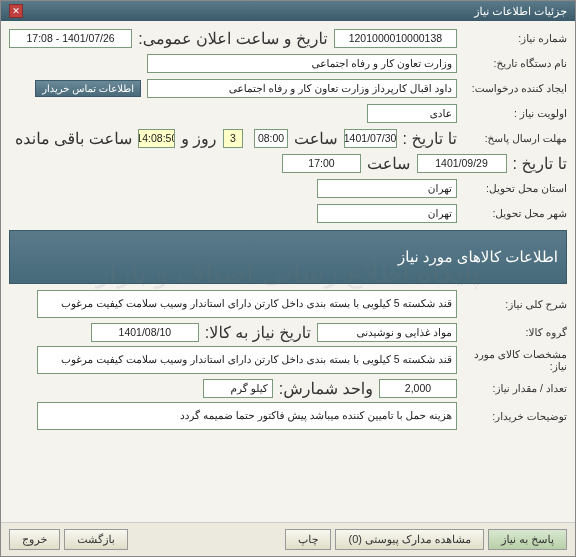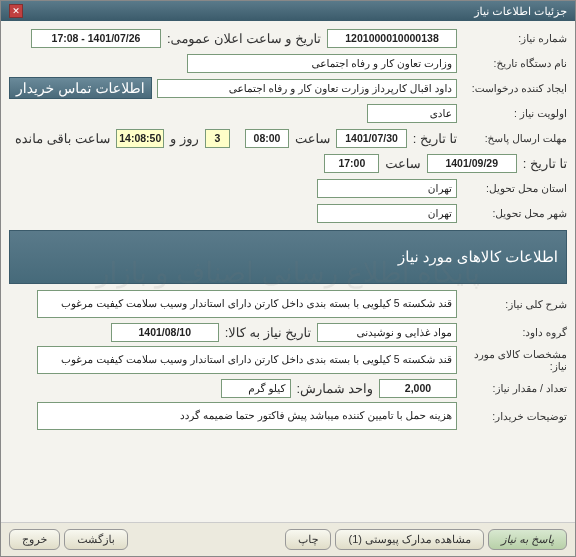--- a/index.html
+++ b/index.html
@@ -75,66 +75,65 @@
   width: 110px;
   text-align: right;
   padding-left: 4px;
   color: #333;
   font-size: 10.5px;
   flex-shrink: 0;
 }
 .label2 {
   padding: 0 6px;
   color: #333;
-  font-size: 13px;
+  font-size: 16px;
   white-space: nowrap;
 }
 .field {
   background: #fff;
   border: 1px solid #7a9a7a;
   height: 19px;
   padding: 1px 4px;
   font-size: 10.5px;
   color: #222;
   display: inline-flex;
   align-items: center;
   overflow: hidden;
   white-space: nowrap;
 }
 .field.yellow { background: #ffffc8; }
-.field.center { justify-content: center; font-weight: bold; }
+.field.center { justify-content: center; }
 .btn-small {
   background: linear-gradient(to bottom,#6a8a9a,#4a6a7a);
   color: #fff;
   border: 1px solid #3a5a6a;
   padding: 2px 6px;
-  font-size: 14px;
+  font-size: 10px;
   cursor: pointer;
   white-space: nowrap;
 }
 .footer {
   display: flex;
   gap: 4px;
   padding: 6px 8px;
   border-top: 1px solid #ccc;
   background: #eceade;
   justify-content: flex-start;
 }
 .footer .btn {
   background: linear-gradient(to bottom,#f8f8f0,#e0ddc8);
   border: 1px solid #999;
   padding: 3px 12px;
   font-size: 11px;
   cursor: pointer;
   color: #333;
-  border-radius: 6px;
+  border-radius: 0;
 }
 .footer .btn.primary {
   background: linear-gradient(to bottom,#d8e8d0,#b8d0a8);
-  font-style: italic;
 }
 .spacer { flex: 1; }
 </style>
 </head>
 <body>
 
 <div class="window">
 
   <div class="titlebar">
     <span>جزئیات اطلاعات نیاز</span>
@@ -146,21 +145,21 @@
 
     <div class="row">
       <span class="label">شماره نیاز:</span>
       <span class="field center" style="width:130px">1201000010000138</span>
       <span class="label2">تاریخ و ساعت اعلان عمومی:</span>
       <span class="field center" style="width:130px">1401/07/26 - 17:08</span>
     </div>
 
     <div class="row">
       <span class="label">نام دستگاه تاریخ:</span>
-      <span class="field" style="width:270px">وزارت تعاون کار و رفاه اجتماعی</span>
+      <span class="field" style="width:310px">وزارت تعاون کار و رفاه اجتماعی</span>
     </div>
 
     <div class="row">
       <span class="label">ایجاد کننده درخواست:</span>
       <span class="field" style="width:310px">داود اقبال کارپرداز وزارت تعاون کار و رفاه اجتماعی</span>
       <span style="width:6px"></span>
       <button class="btn-small">اطلاعات تماس خریدار</button>
     </div>
 
     <div class="row">
@@ -178,42 +177,42 @@
       <span class="field yellow center" style="width:30px">3</span>
       <span class="label2">روز و</span>
       <span class="field yellow center" style="width:60px">14:08:50</span>
       <span class="label2">ساعت باقی مانده</span>
     </div>
 
     <div class="row">
       <span class="label2" style="padding-right:0">تا تاریخ :</span>
       <span class="field center" style="width:90px">1401/09/29</span>
       <span class="label2">ساعت</span>
-      <span class="field center" style="width:55px">17:00</span>
+      <span class="field center" style="width:79px">17:00</span>
     </div>
 
     <div class="row">
       <span class="label">استان محل تحویل:</span>
       <span class="field" style="width:140px">تهران</span>
     </div>
 
     <div class="row">
       <span class="label">شهر محل تحویل:</span>
       <span class="field" style="width:140px">تهران</span>
     </div>
 
     <div class="section-header">اطلاعات کالاهای مورد نیاز</div>
 
     <div class="row">
       <span class="label">شرح کلی نیاز:</span>
       <span class="field" style="width:420px;height:28px;white-space:normal;line-height:1.3">قند شکسته 5 کیلویی با بسته بندی داخل کارتن دارای استاندار وسیب سلامت کیفیت مرغوب</span>
     </div>
 
     <div class="row">
-      <span class="label">گروه داود:</span>
+      <span class="label">گروه کالا:</span>
       <span class="field" style="width:140px">مواد غذایی و نوشیدنی</span>
       <span class="label2">تاریخ نیاز به کالا:</span>
       <span class="field center" style="width:108px">1401/08/10</span>
     </div>
 
     <div class="row">
       <span class="label">مشخصات کالای مورد نیاز:</span>
       <span class="field" style="width:420px;height:28px;white-space:normal;line-height:1.3">قند شکسته 5 کیلویی با بسته بندی داخل کارتن دارای استاندار وسیب سلامت کیفیت مرغوب</span>
     </div>
 
@@ -226,20 +225,20 @@
 
     <div class="row">
       <span class="label">توضیحات خریدار:</span>
       <span class="field" style="width:420px;height:28px;white-space:normal;line-height:1.3">هزینه حمل با تامیین کننده میباشد پیش فاکتور حتما ضمیمه گردد</span>
     </div>
 
   </div>
 
   <div class="footer">
     <button class="btn primary">پاسخ به نیاز</button>
-    <button class="btn">مشاهده مدارک پیوستی (1)</button>
+    <button class="btn">مشاهده مدارک پیوستی (0)</button>
     <button class="btn">چاپ</button>
     <span class="spacer"></span>
     <button class="btn">بازگشت</button>
     <button class="btn">خروج</button>
   </div>
 
 </div>
 
 </body></html>

